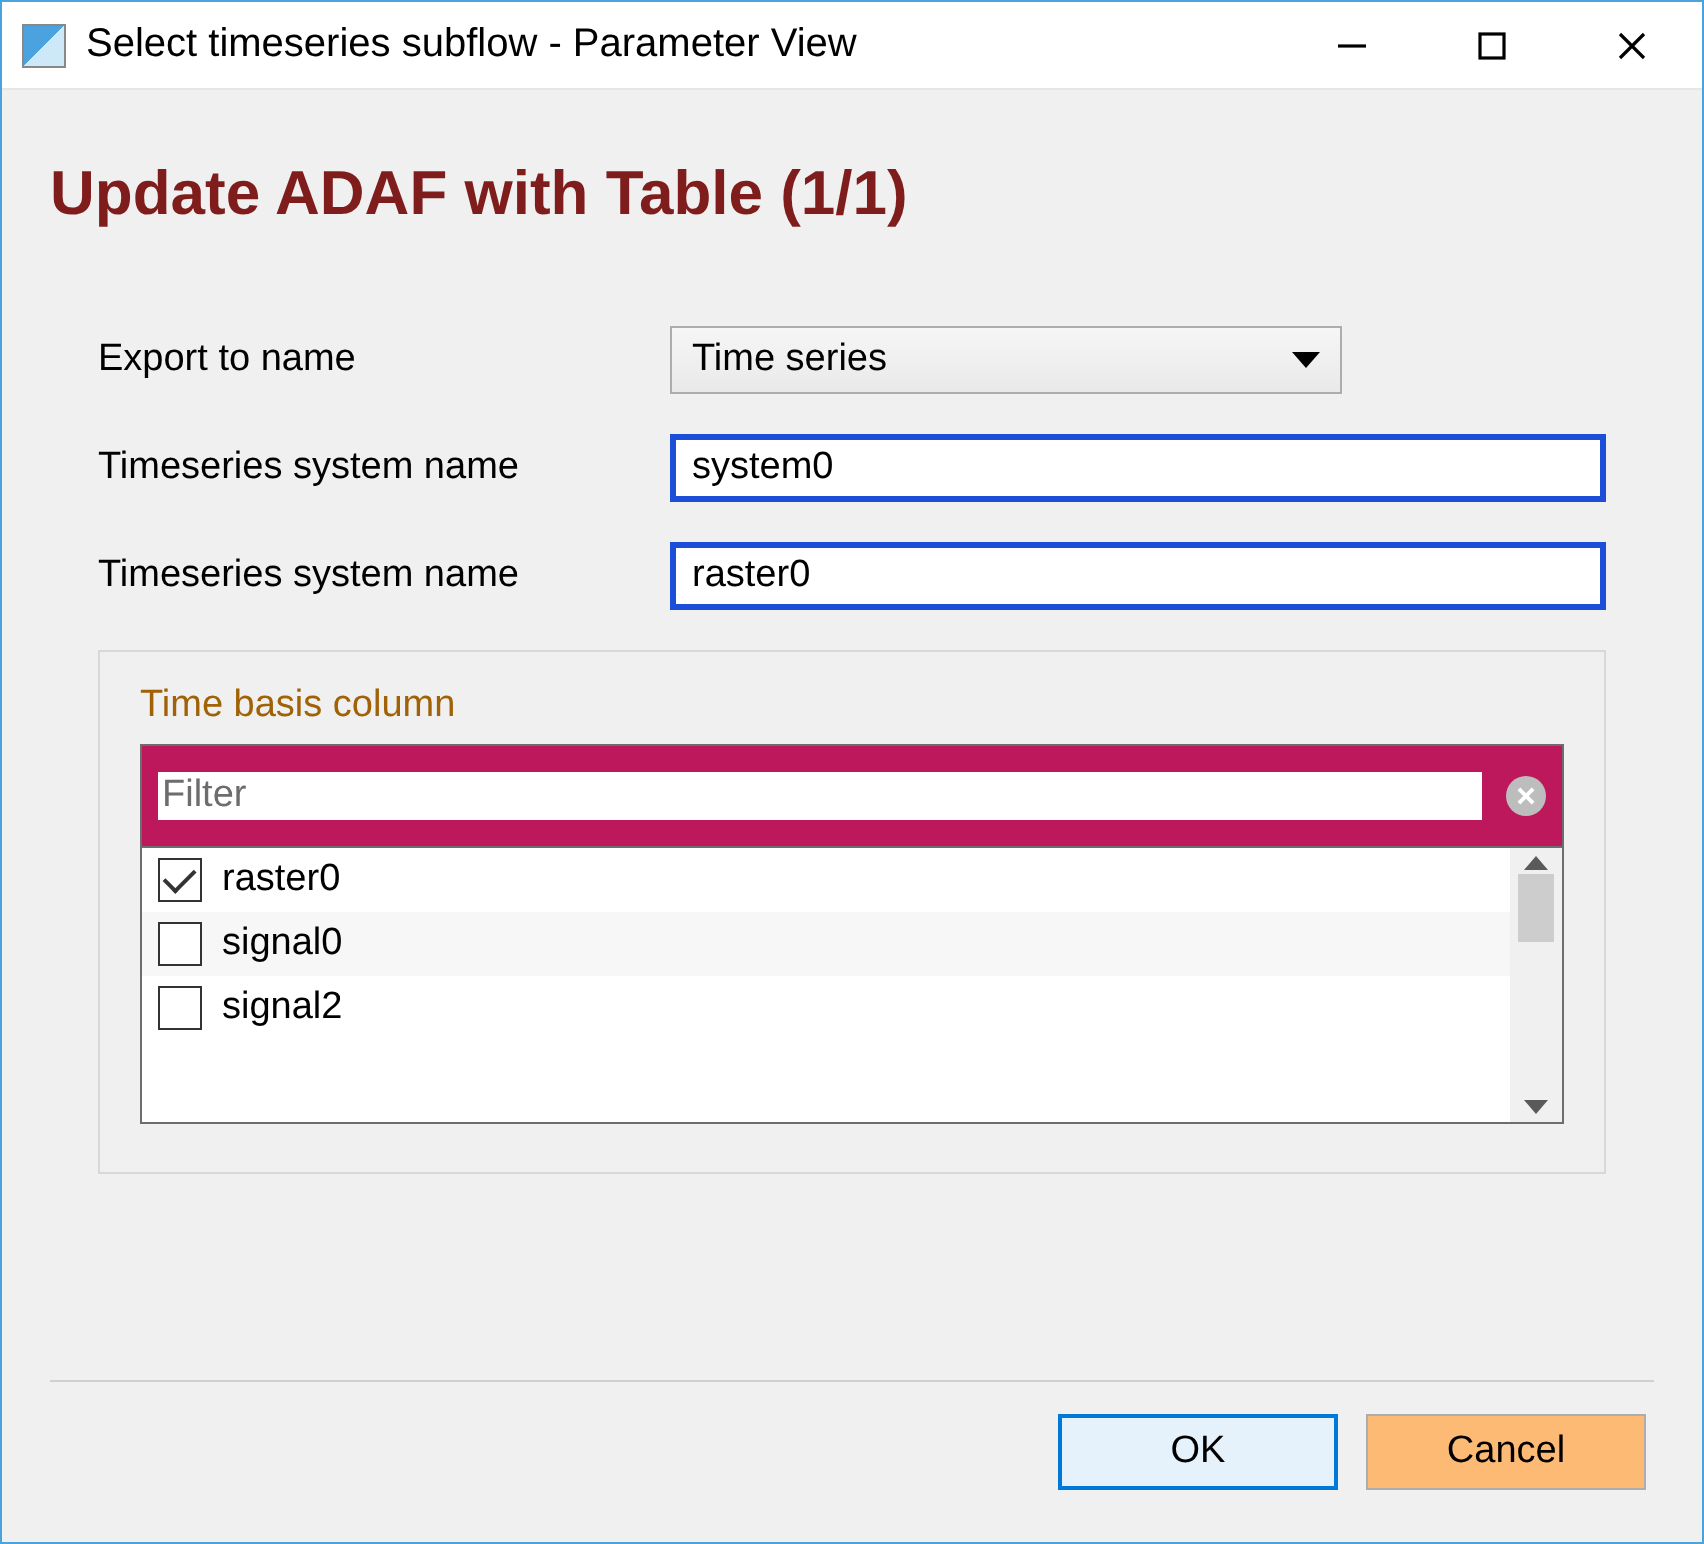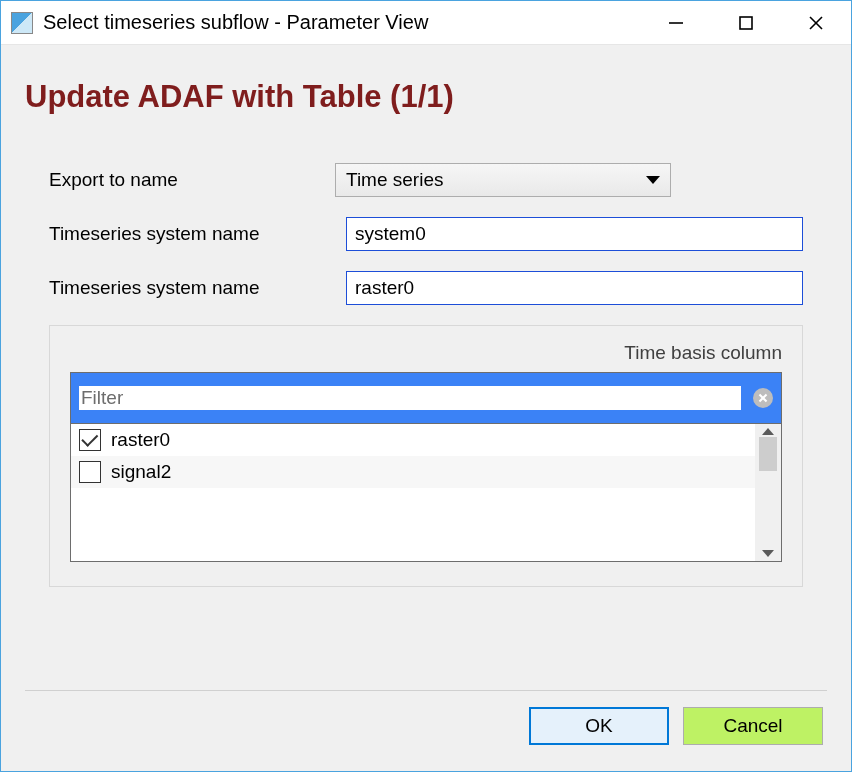--- a/index.html
+++ b/index.html
@@ -91,44 +91,42 @@
   }
   .dropdown .dd-arrow {
     width: 0; height: 0;
     border-left: 7px solid transparent;
     border-right: 7px solid transparent;
     border-top: 8px solid #000;
   }
   .text-input {
     flex: 1;
     height: 34px;
-    border: 1px solid #1d4ed8;
+    border: 3px solid #1d4ed8;
     background: #fff;
     padding: 0 8px;
     font-family: inherit;
     font-size: 19px;
     color: #000;
     outline: none;
-    margin-left: 11px;
   }
   .group-box {
     border: 1px solid #d8d8d8;
     background: transparent;
     margin-top: 6px;
     padding: 16px 20px 24px 20px;
   }
   .group-label {
-    color: #404040;
+    color: #a16207;
     margin-bottom: 8px;
-    text-align: right;
   }
   .filter-wrap {
     position: relative;
     border: 1.5px solid #6d6d6d;
-    background: #3b82f6;
+    background: #be185d;
     height: 52px;
     display: flex;
     align-items: center;
     padding: 0 40px 0 8px;
   }
   .filter-input {
     border: none;
     outline: none;
     width: 100%;
     font-family: inherit;
@@ -229,21 +227,21 @@
     font-family: inherit;
     font-size: 19px;
     cursor: default;
   }
   .btn.primary {
     border: 2px solid #0078d7;
     background: #e5f1fb;
   }
   .btn.secondary {
     border: 1px solid #adadad;
-    background: #bef264;
+    background: #fdba74;
   }
 </style>
 </head>
 <body>
 
 <div class="window">
 
   <div class="titlebar">
     <div class="app-icon"></div>
     <div class="title-text">Select timeseries subflow - Parameter View</div>
@@ -298,20 +296,24 @@
         <div class="filter-wrap">
           <input class="filter-input" placeholder="Filter" style="">
           <div class="clear-icon"></div>
         </div>
 
         <div class="listbox">
           <div class="list-items">
             <div class="list-row">
               <div class="chk checked"></div>
               <span>raster0</span>
+            </div>
+            <div class="list-row">
+              <div class="chk"></div>
+              <span>signal0</span>
             </div>
             <div class="list-row">
               <div class="chk"></div>
               <span>signal2</span>
             </div>
           </div>
           <div class="list-scroll">
             <div class="scroll-arrow up"></div>
             <div class="scroll-track">
               <div class="scroll-thumb"></div>

